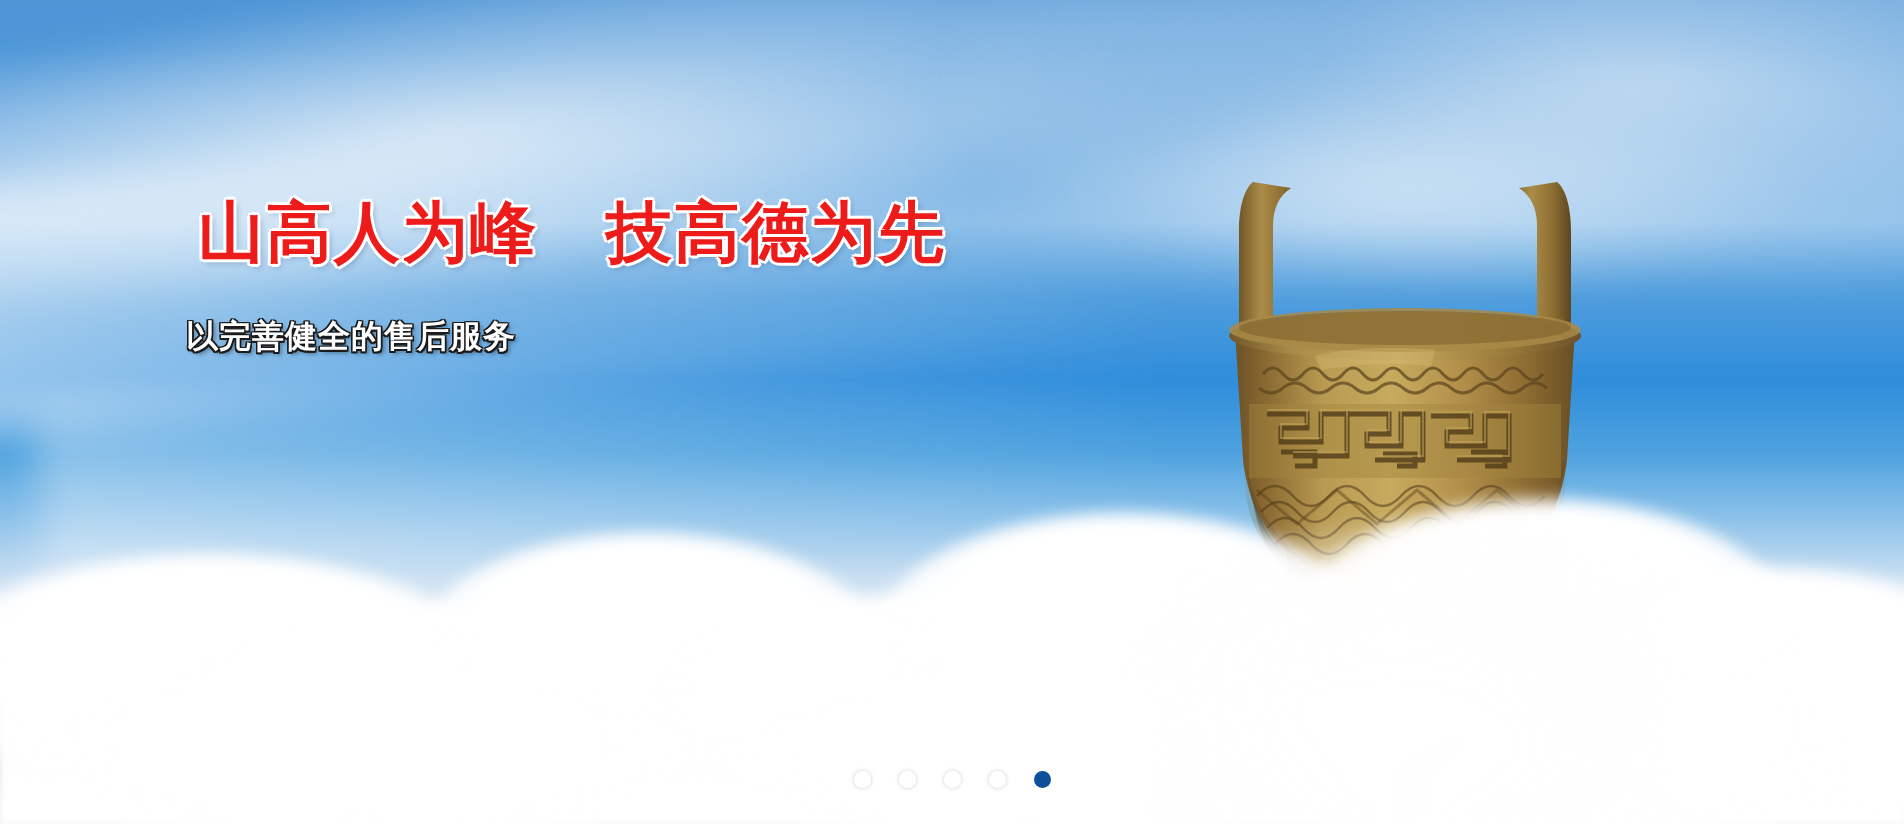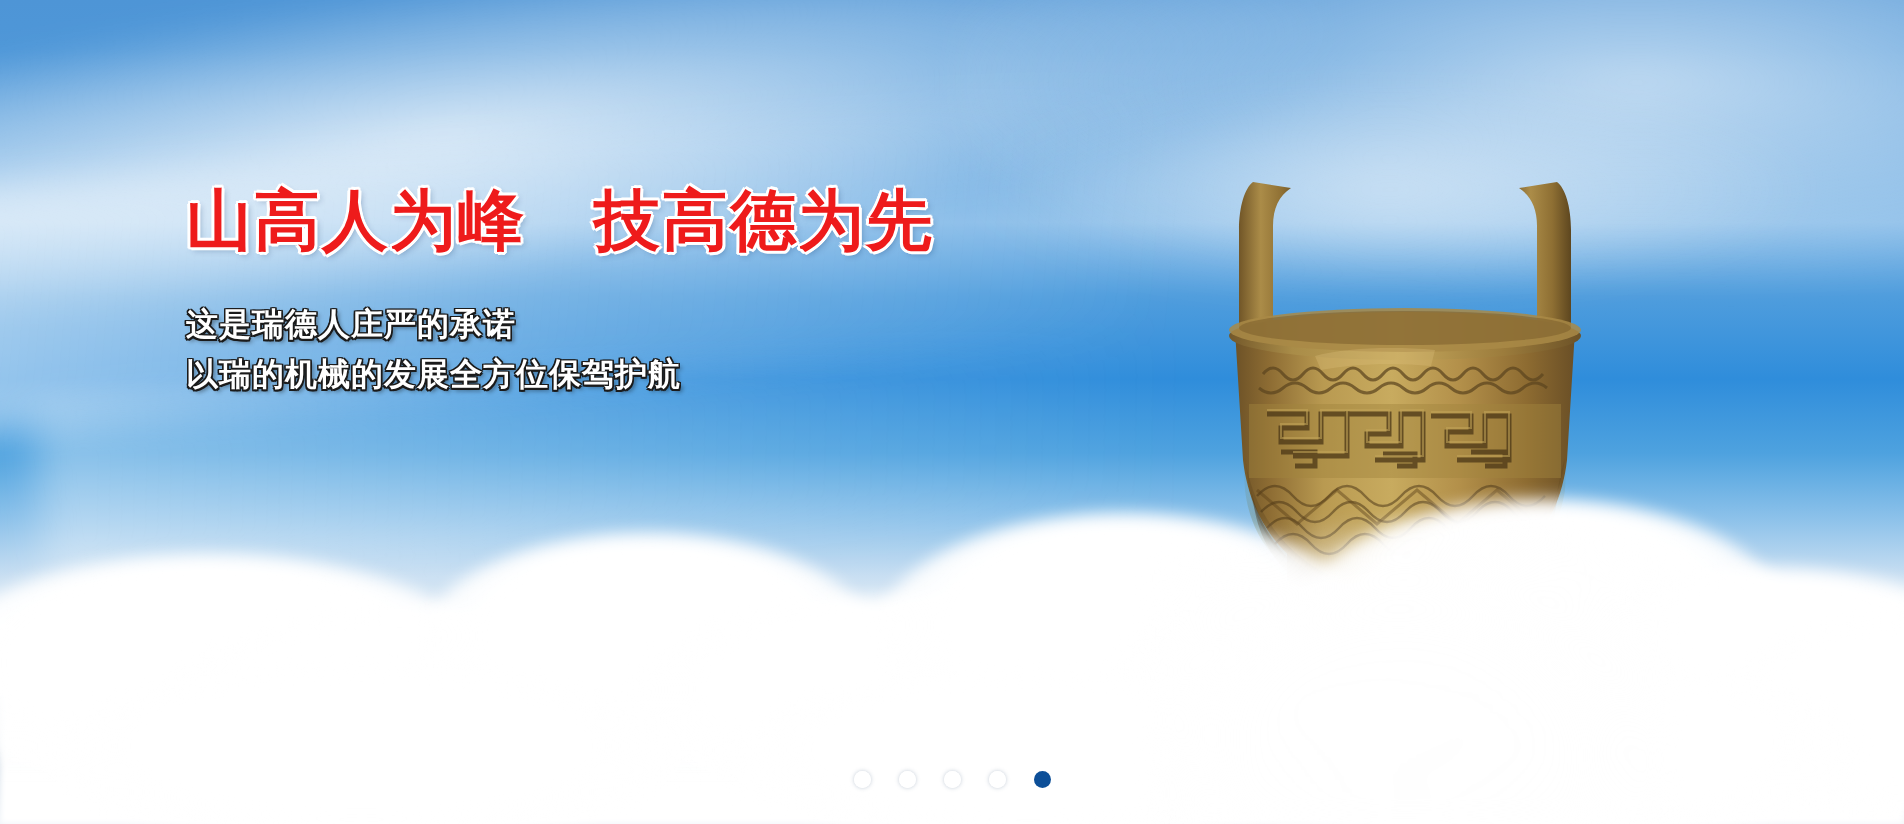--- a/index.html
+++ b/index.html
@@ -112,21 +112,21 @@
     pointer-events:none;
   }
 
   
   .copy{
     position:absolute;
     left:186px; top:186px;
     width:900px;
   }
   .headline{
-    margin:0;
+    margin:12px;
     font-family:"DejaVu Serif","Liberation Serif",serif;
     font-weight:700;
     font-size:66px;
     line-height:1.06;
     letter-spacing:2px;
     color:#ee1b1b;
     white-space:pre;
     text-shadow:
        2px  0 0 #fff, -2px  0 0 #fff,  0  2px 0 #fff,  0 -2px 0 #fff,
        2px  2px 0 #fff, -2px  2px 0 #fff, 2px -2px 0 #fff, -2px -2px 0 #fff,
@@ -346,22 +346,21 @@
     <div class="cloud" style="left:38%;  top:56%; width:32%; height:50%;"></div>
     <div class="cloud" style="left:64%;  top:52%; width:34%; height:54%;"></div>
   </div>
 
   <div class="leg-mist"></div>
 
   <div class="copy">
     <h1 class="headline">山高人为峰　技高德为先</h1>
 
     <ul class="sublines">
-      <li class="subline">这是瑞德人庄严的承诺</li>
-      <li class="subline">以瑞的机械的发展全方位保驾护航</li>
+      <li class="subline">以完善健全的售后服务</li>
     </ul>
   </div>
 
   <div class="dots">
     <button class="dot" aria-label="1"></button>
     <button class="dot" aria-label="2"></button>
     <button class="dot" aria-label="3"></button>
     <button class="dot" aria-label="4"></button>
     <button class="dot is-active" aria-label="5"></button>
   </div>

